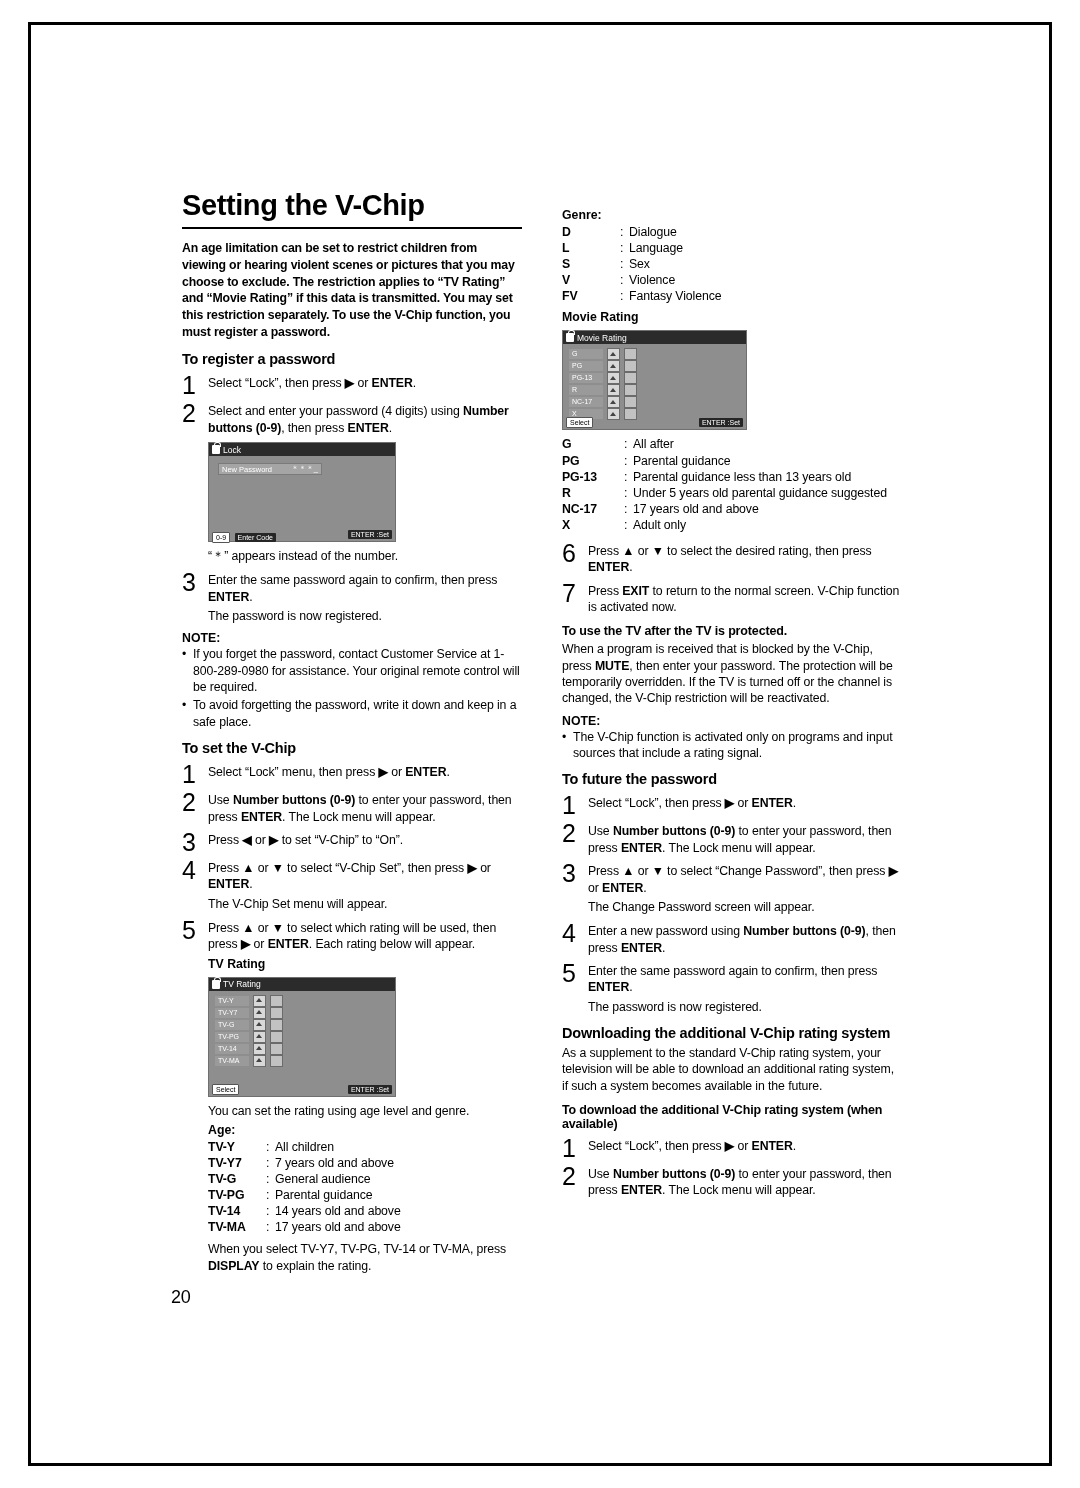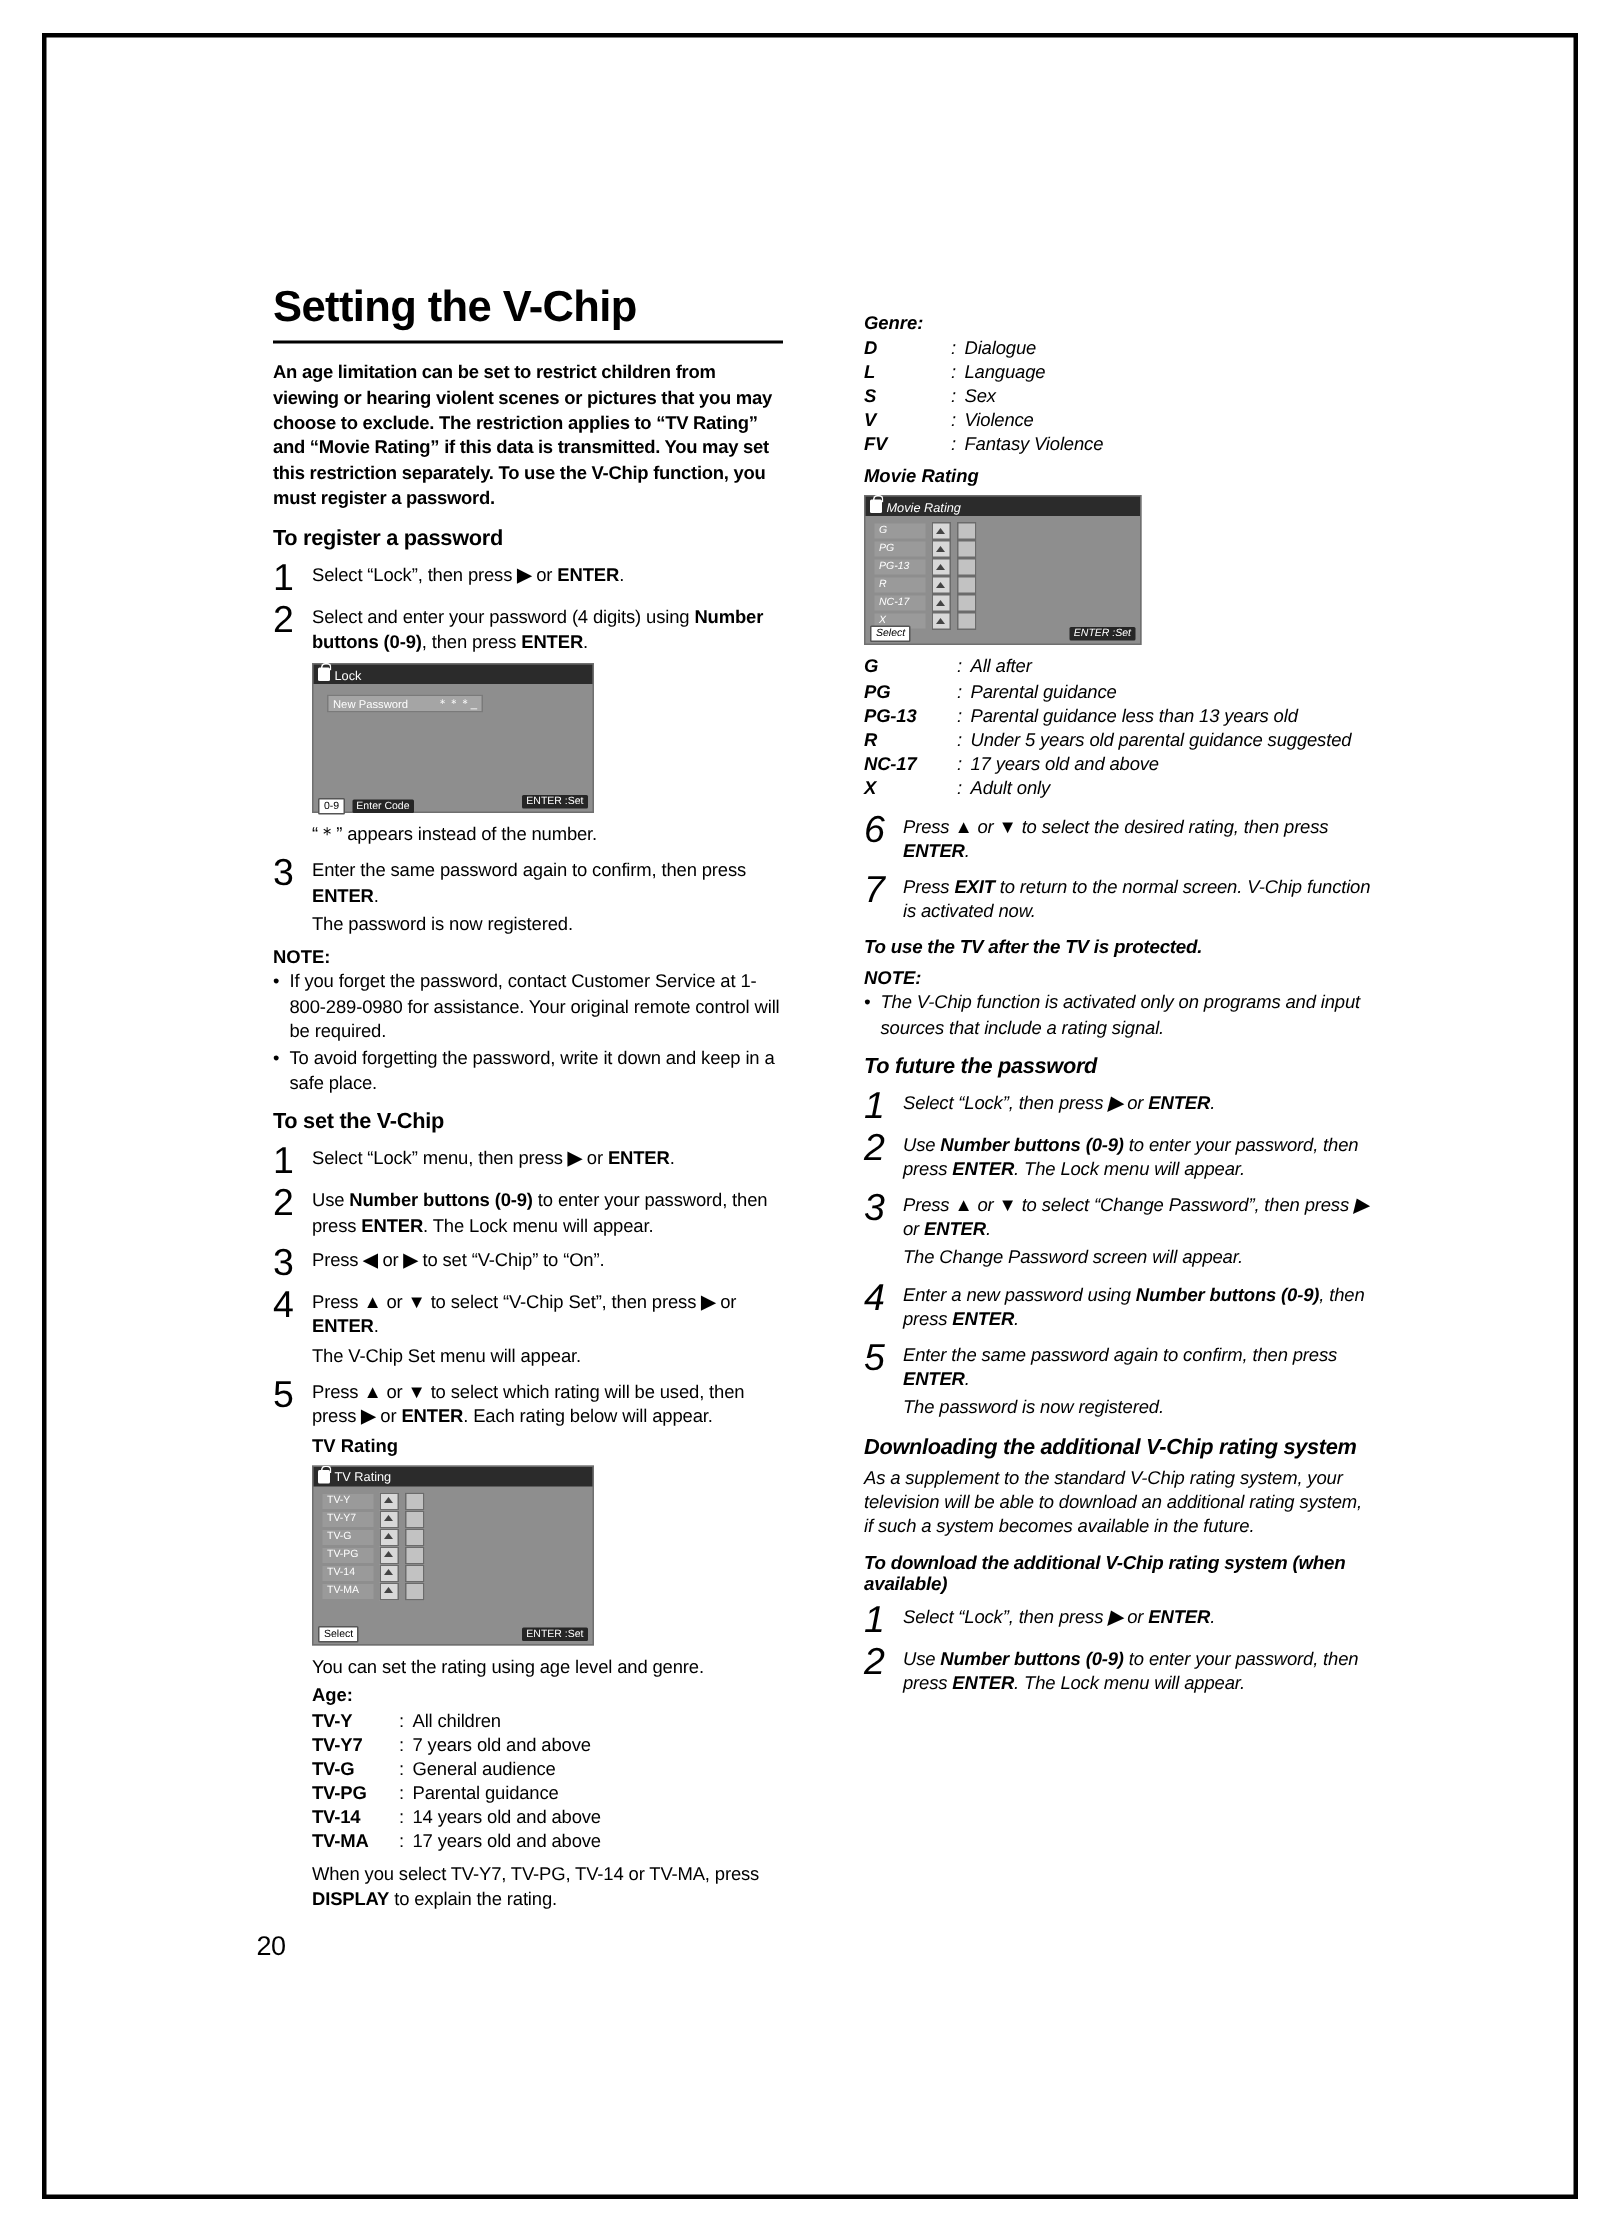--- a/index.html
+++ b/index.html
@@ -31,24 +31,23 @@
     width: 712px;
   }
   .col-left {
     position: absolute;
     left: 0;
     top: 0;
     width: 340px;
   }
   .col-right {
     position: absolute;
-    left: 394px;
+    left: 380px;
     top: 14px;
     width: 339px;
-    font-style: italic;
   }
   .page-num {
     position: absolute;
     left: 147px;
     top: 1287px;
     font-size: 18px;
     font-weight: normal;
     letter-spacing: -0.3px;
     margin-left: 24px;
   }
@@ -549,20 +548,21 @@
     <div class="step">
       <div class="num">6</div>
       <div class="txt">Press <b>▲</b> or <b>▼</b> to select the desired rating, then press <b>ENTER</b>.</div>
     </div>
     <div class="step">
       <div class="num">7</div>
       <div class="txt">Press <b>EXIT</b> to return to the normal screen. V-Chip function is activated now.</div>
     </div>
 
     <h3 class="sub">To use the TV after the TV is protected.</h3>
+    <div class="plain">When a program is received that is blocked by the V-Chip, press <b>MUTE</b>, then enter your password. The protection will be temporarily overridden. If the TV is turned off or the channel is changed, the V-Chip restriction will be reactivated.</div>
 
     <div class="note-head">NOTE:</div>
     <ul class="notes">
       <li>The V-Chip function is activated only on programs and input sources that include a rating signal.</li>
     </ul>
 
     <h2 class="sec">To future the password</h2>
 
     <div class="step">
       <div class="num">1</div>

